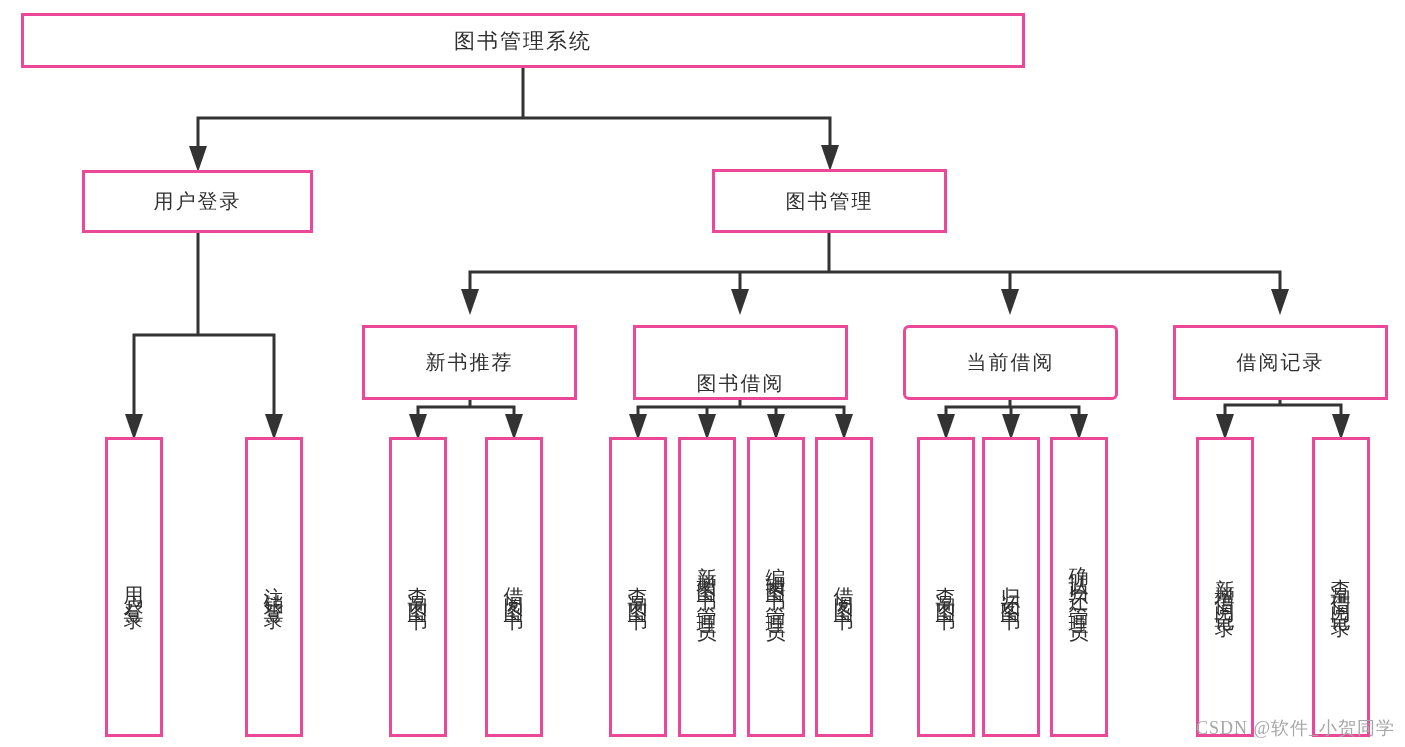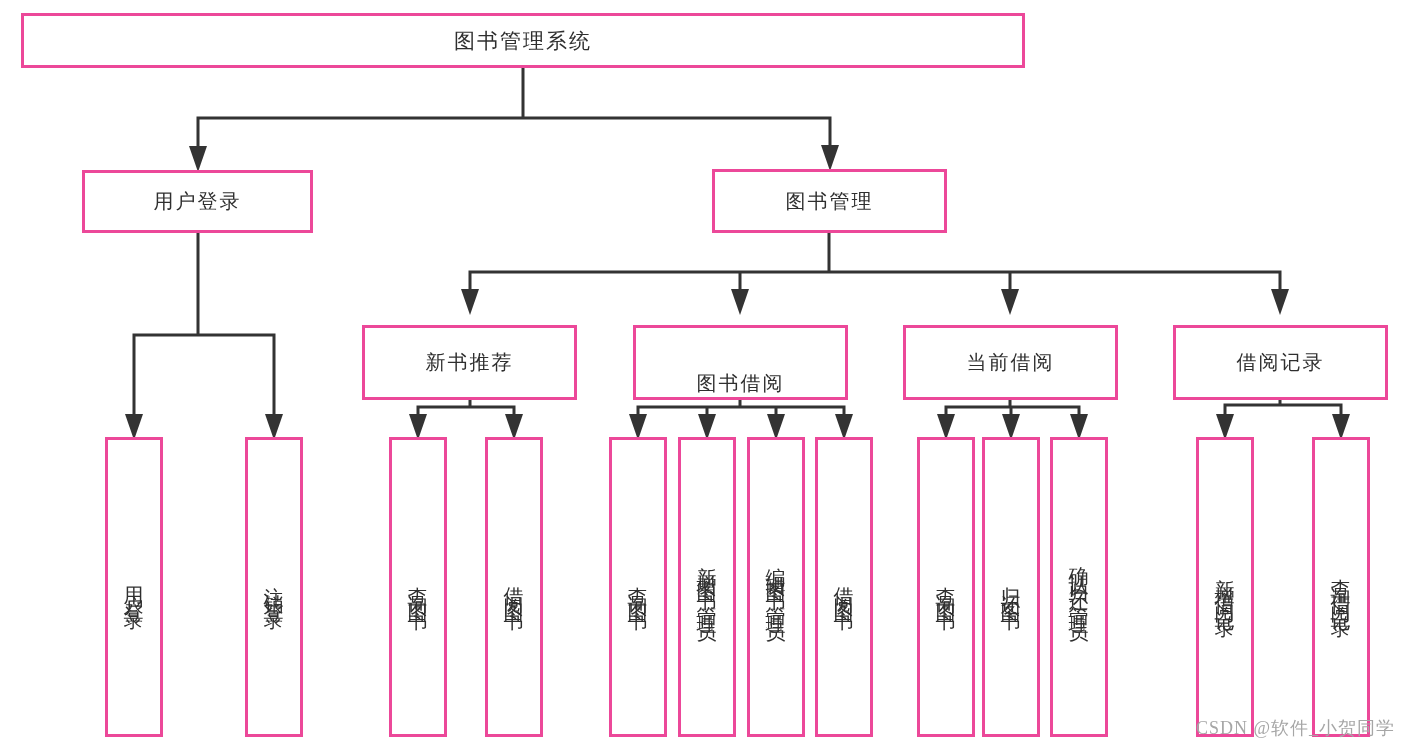--- a/index.html
+++ b/index.html
@@ -35,21 +35,21 @@
   }
   .node.title {
     left: 21px; top: 13px; width: 1004px; height: 55px;
     font-size: 21px;
   }
   .node.lvl2-left  { left: 82px;  top: 170px; width: 231px; height: 63px; }
   .node.lvl2-right { left: 712px; top: 169px; width: 235px; height: 64px; }
   .node.lvl3 { top: 325px; width: 215px; height: 75px; }
   .node.lvl3.g2 { left: 362px;  }
   .node.lvl3.g3 { left: 633px; align-items: flex-end;  }
-  .node.lvl3.g4 { left: 903px;  }
+  .node.lvl3.g4 { left: 903px; border-radius: 6px;  }
   .node.lvl3.g5 { left: 1173px; }
   .node.leaf {
     top: 437px; width: 58px; height: 300px;
     border-width: 3px;
   }
   .leaf .vtext {
     writing-mode: vertical-rl;
     font-size: 20px;
     letter-spacing: 8px;
     line-height: 1;

